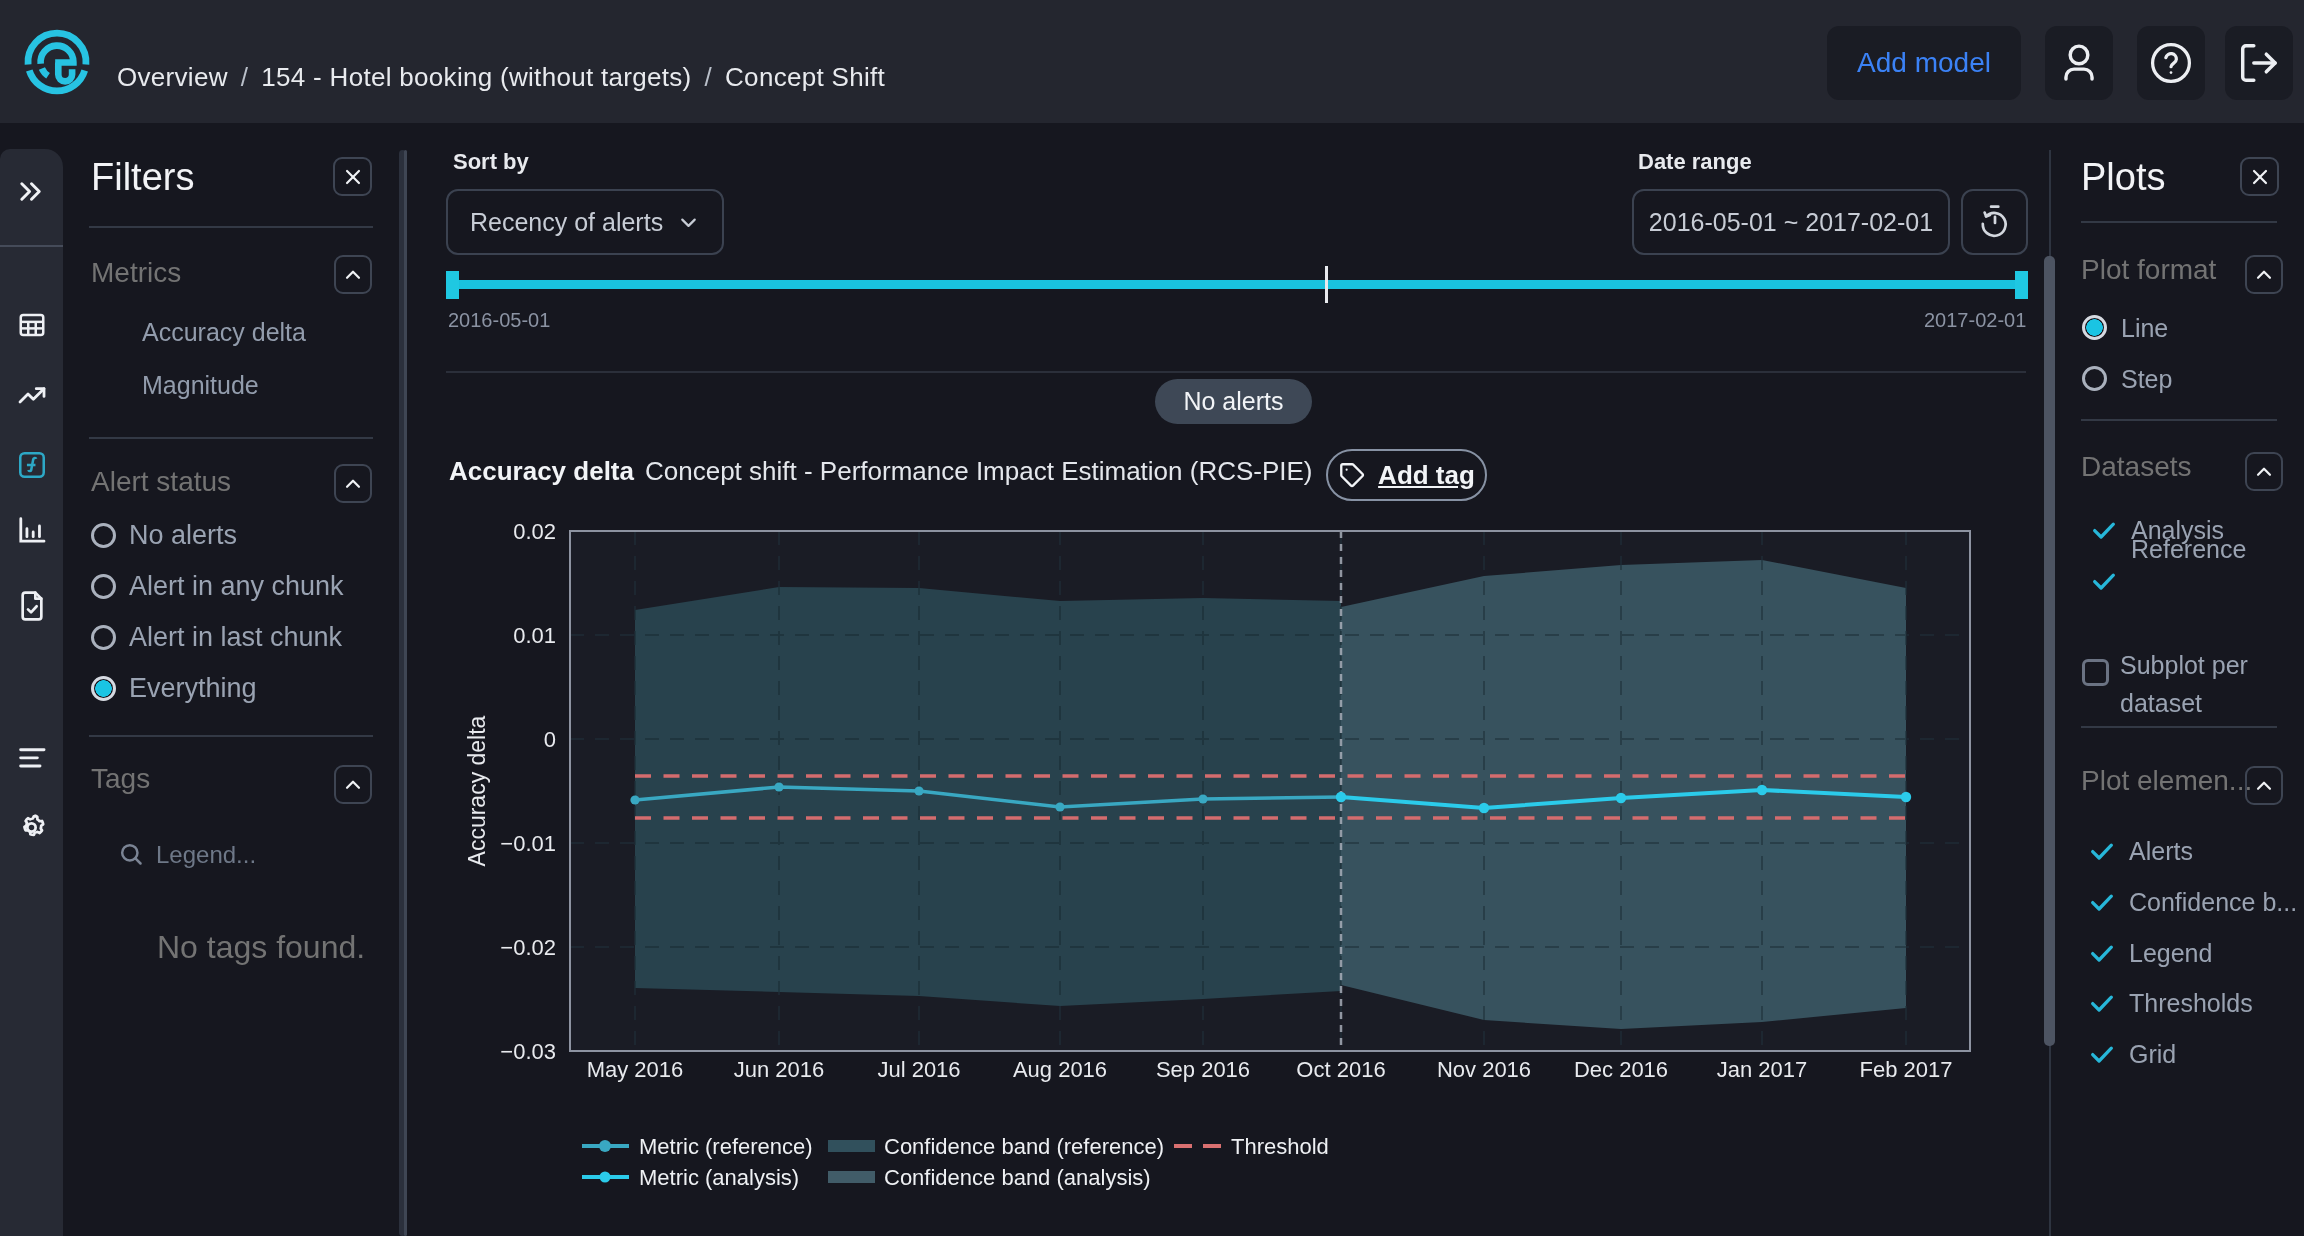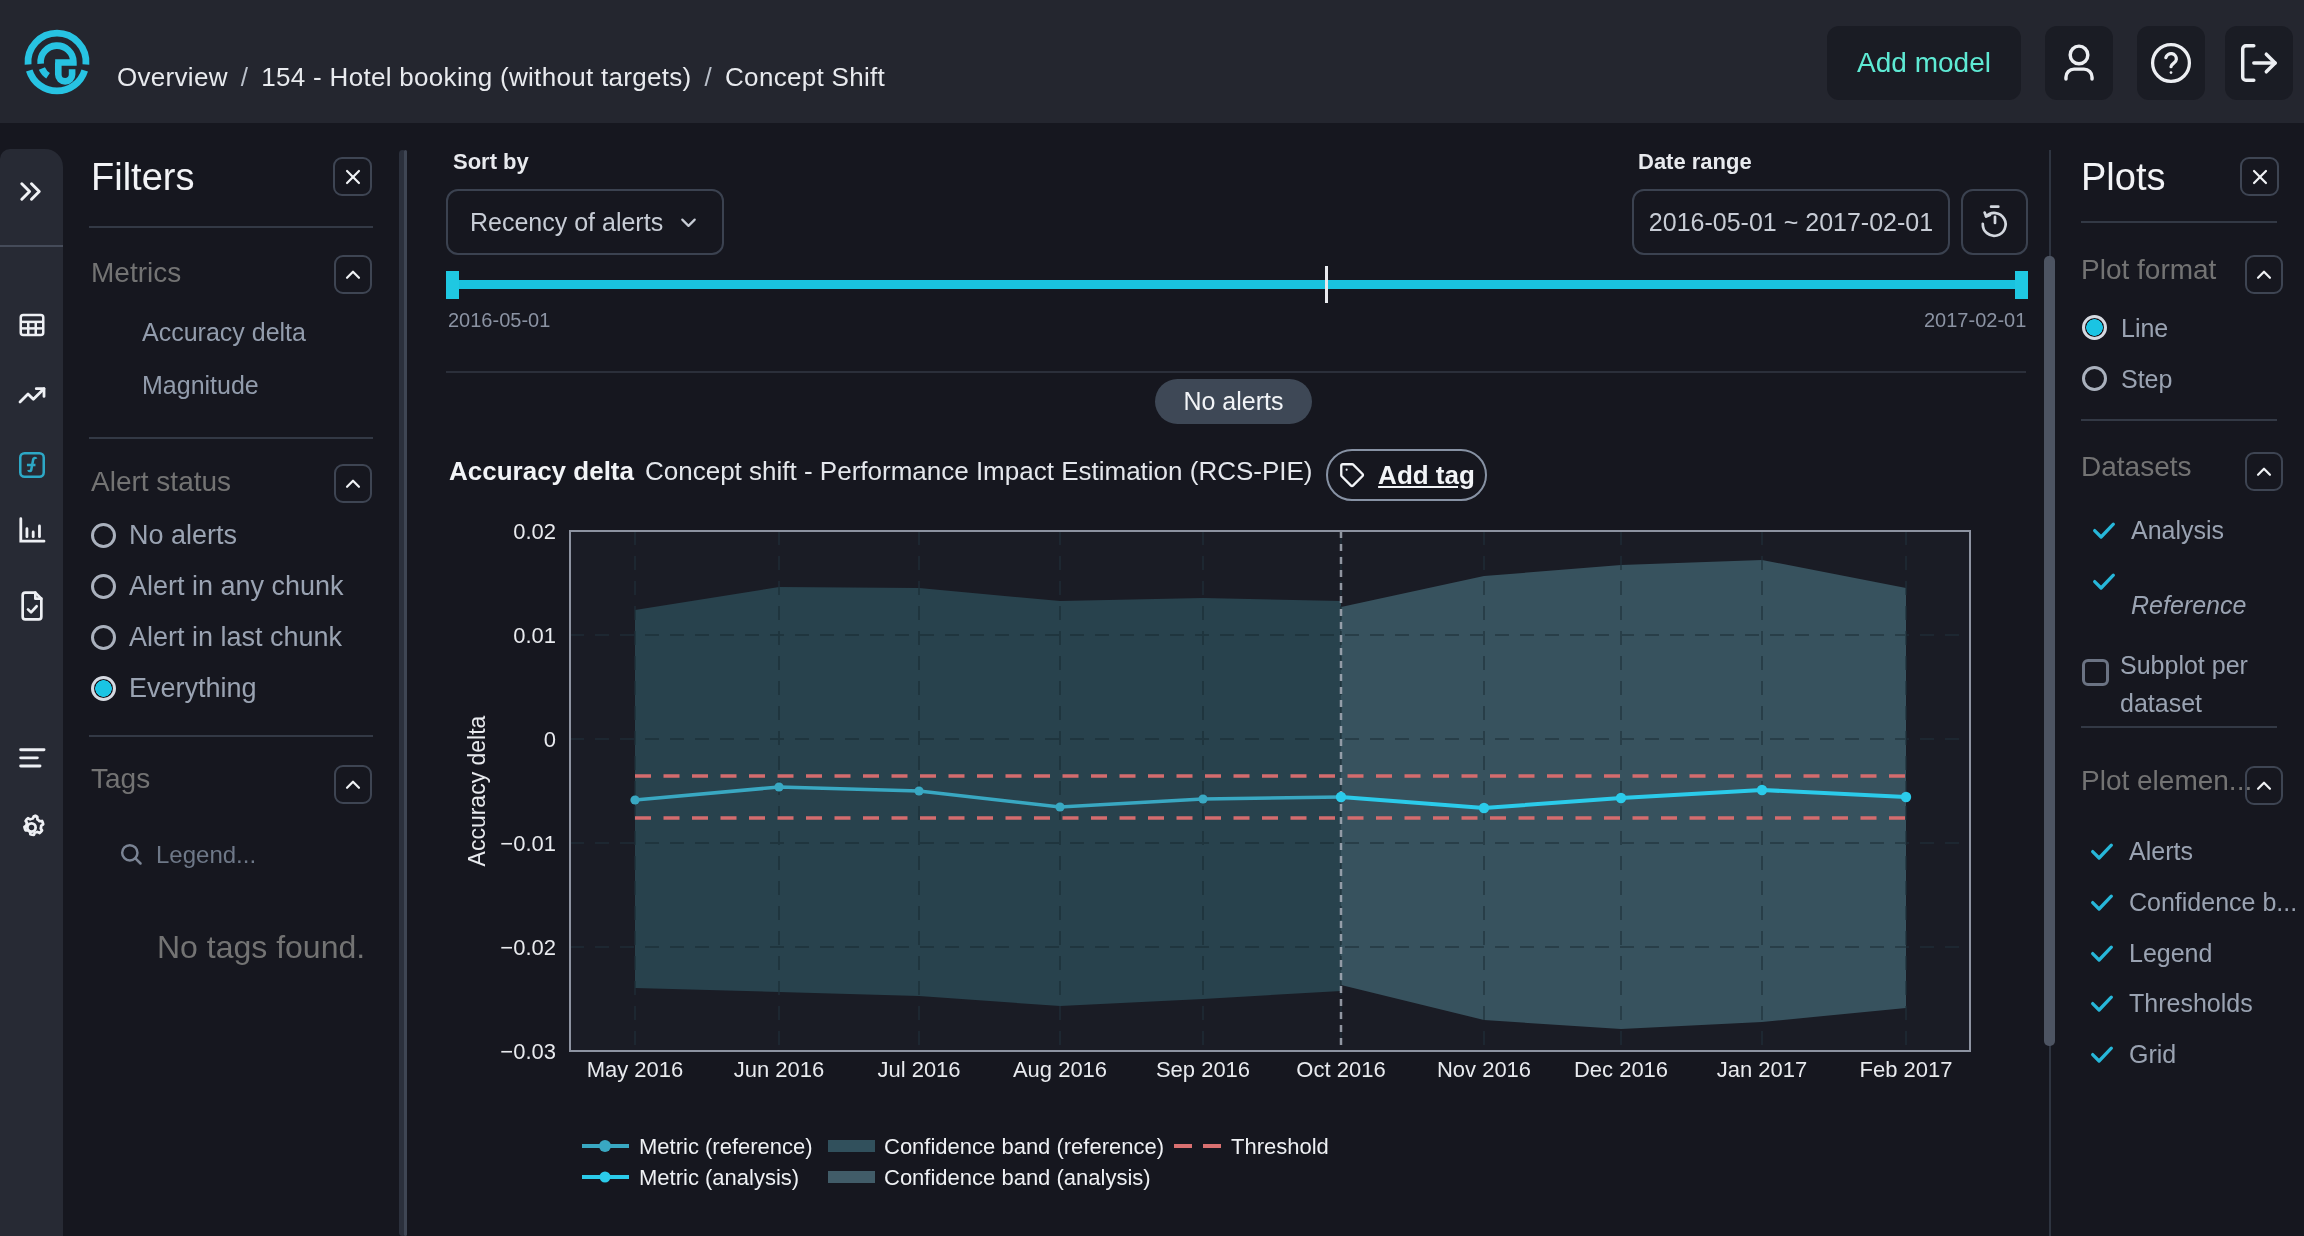--- a/index.html
+++ b/index.html
@@ -4,21 +4,21 @@
 <style>
   * { margin:0; padding:0; box-sizing:border-box; }
   html,body { width:2304px; height:1236px; background:#16171f; overflow:hidden;
     font-family:"Liberation Sans", sans-serif; }
   .abs { position:absolute; }
   #topbar { position:absolute; left:0; top:0; width:2304px; height:123px; background:#24262f; }
   .crumb { position:absolute; left:117px; top:0; height:155px; display:flex; align-items:center;
     font-size:26px; color:#e8eaee; letter-spacing:0.3px; white-space:nowrap; }
   .crumb .sl { color:#b9bfc9; padding:0 13px; }
   .tbtn { position:absolute; top:26px; height:74px; background:#1a1c24; border-radius:12px;
-    display:flex; align-items:center; justify-content:center; color:#5eead4; }
+    display:flex; align-items:center; justify-content:center; color:#3b82f6; }
   #sidebar { position:absolute; left:0; top:149px; width:63px; height:1087px;
     background:#272a34; border-radius:10px 18px 0 0; }
   #sidebar .sep { position:absolute; left:0; top:96px; width:63px; height:2px; background:#454b59; }
   .sicon { position:absolute; left:0; width:63px; display:flex; justify-content:center; }
   .h1 { position:absolute; font-size:38px; color:#f2f3f6; font-weight:400; }
   .xbtn { position:absolute; width:39px; height:39px; border:2px solid #3e4553; border-radius:9px;
     display:flex; align-items:center; justify-content:center; }
   .chevbtn { position:absolute; width:38px; height:39px; border:2px solid #3e4553; border-radius:9px;
     display:flex; align-items:center; justify-content:center; }
   .hr { position:absolute; height:2px; background:#333945; }
@@ -337,21 +337,21 @@
       <polyline points="5.5 15 12 8.5 18.5 15"></polyline>
     </svg>
   </div>
 <svg class="chk" style="left:2090px;top:516px" width="28" height="28" viewBox="0 0 24 24" fill="none" stroke="#27b7d9" stroke-width="2.8" stroke-linecap="round" stroke-linejoin="round">
     <polyline points="4 12.5 9.5 18 20 7"></polyline>
   </svg>
 <div class="plabel" style="left:2131px;top:516px;">Analysis</div>
 <svg class="chk" style="left:2090px;top:567px" width="28" height="28" viewBox="0 0 24 24" fill="none" stroke="#27b7d9" stroke-width="2.8" stroke-linecap="round" stroke-linejoin="round">
     <polyline points="4 12.5 9.5 18 20 7"></polyline>
   </svg>
-<div class="plabel" style="left:2131px;top:591px;font-style:italic;">Reference</div>
+<div class="plabel" style="left:2131px;top:535px;">Reference</div>
 <div class="abs" style="left:2082px;top:659px;width:27px;height:27px;border:3px solid #6b7383;border-radius:6px;"></div>
 <div class="plabel" style="left:2120px;top:646px;line-height:38px;font-size:25px;">Subplot per<br>dataset</div>
 <div class="hr" style="left:2081px;top:726px;width:196px;"></div>
 <div class="sech" style="left:2081px;top:765px;">Plot elemen...</div>
 <div class="chevbtn" style="left:2245px;top:766px;">
     <svg width="22" height="22" viewBox="0 0 24 24" fill="none" stroke="#f0f2f5" stroke-width="2.4" stroke-linecap="round" stroke-linejoin="round">
       <polyline points="5.5 15 12 8.5 18.5 15"></polyline>
     </svg>
   </div>
 <svg class="chk" style="left:2088px;top:837px" width="28" height="28" viewBox="0 0 24 24" fill="none" stroke="#27b7d9" stroke-width="2.8" stroke-linecap="round" stroke-linejoin="round">

